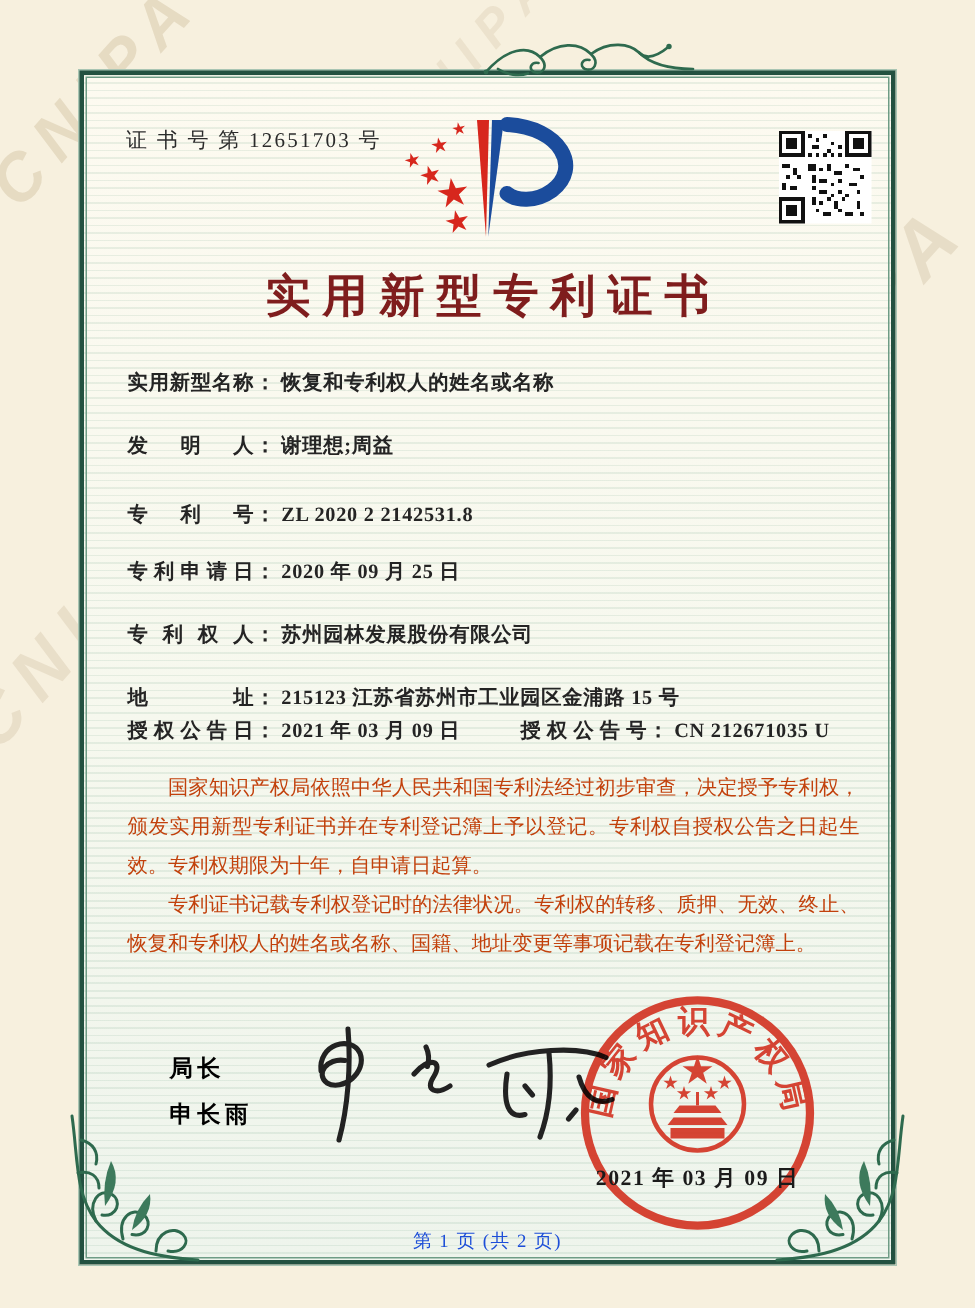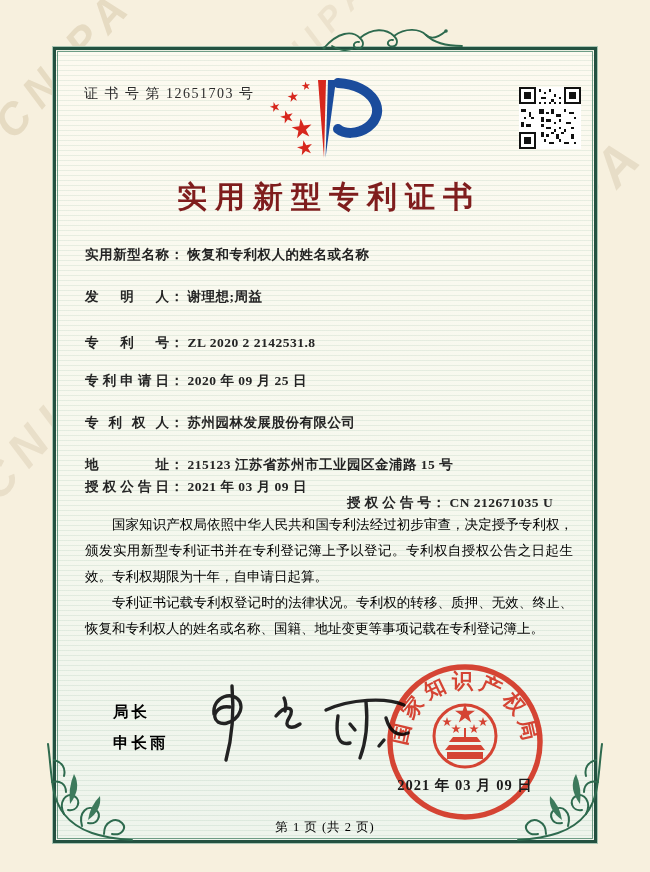--- a/index.html
+++ b/index.html
@@ -32,39 +32,39 @@
     color:#2b2b2b; font-weight:500;
   }
   .title{
     position:absolute; left:0; right:0; top:177px; text-align:center;
     font-size:30px; font-weight:bold; letter-spacing:8px; color:#7f1d1d; padding-left:8px;
   }
   .frow{position:absolute; left:85px; width:492px; height:24px; font-size:13.5px; font-weight:600; color:#242424;}
   .flabel{display:inline-block; width:84px; text-align:justify; text-align-last:justify; vertical-align:top;}
   .fcolon{display:inline-block; margin:0 4px 0 1px;}
   .fval{letter-spacing:0.5px;}
-  .grant-right{position:absolute; left:262px; top:16px; white-space:nowrap;}
+  .grant-right{position:absolute; left:262px; top:0; white-space:nowrap;}
   .paras{
     position:absolute; left:85px; top:512px; width:488px; font-size:13.5px;
-    line-height:26px; color:#000000; text-align:justify;
+    line-height:26px; color:#c2410c; text-align:justify;
   }
   .paras p{margin:0; text-indent:2em;}
   .signer{
     position:absolute; left:113px; font-family:"Liberation Sans","DejaVu Sans",sans-serif;
     font-weight:bold; font-size:15.5px; letter-spacing:3px; color:#000000;
   }
   .sig-svg{position:absolute; left:188px; top:680px;}
   .seal{position:absolute; left:383px; top:660px; width:164px; height:164px; opacity:0.9; mix-blend-mode:multiply;}
   .seal-date{
     position:absolute; left:381px; top:776px; width:168px; text-align:center;
     font-size:14.5px; font-weight:bold; letter-spacing:1px; color:#1b1b1b; z-index:4;
   }
   .footer{
     position:absolute; left:0; right:0; top:819px; text-align:center; font-size:12.5px;
-    letter-spacing:1px; color:#000000; z-index:4;
+    letter-spacing:1px; color:#1d4ed8; z-index:4;
   }
   .qr{position:absolute; left:519px; top:87px; width:62px; height:62px;}
 </style>
 </head>
 <body>
 
 <div id="page">
 
   <div class="wm" style="left:-28px; top:38px; font-size:44px;">CNIPA</div>
   <div class="wm" style="left:238px; top:16px; font-size:34px; color:rgba(190,168,126,0.18);">CNIPA</div>

